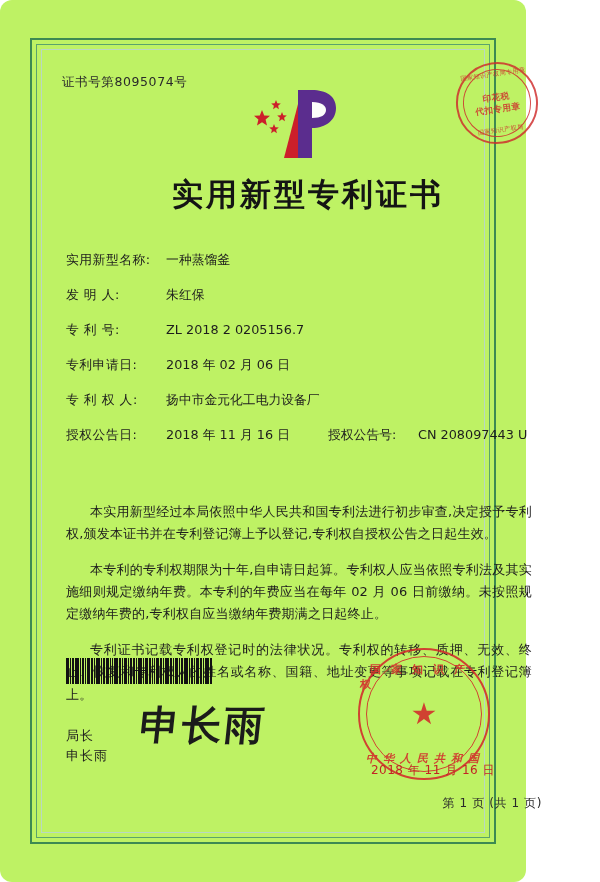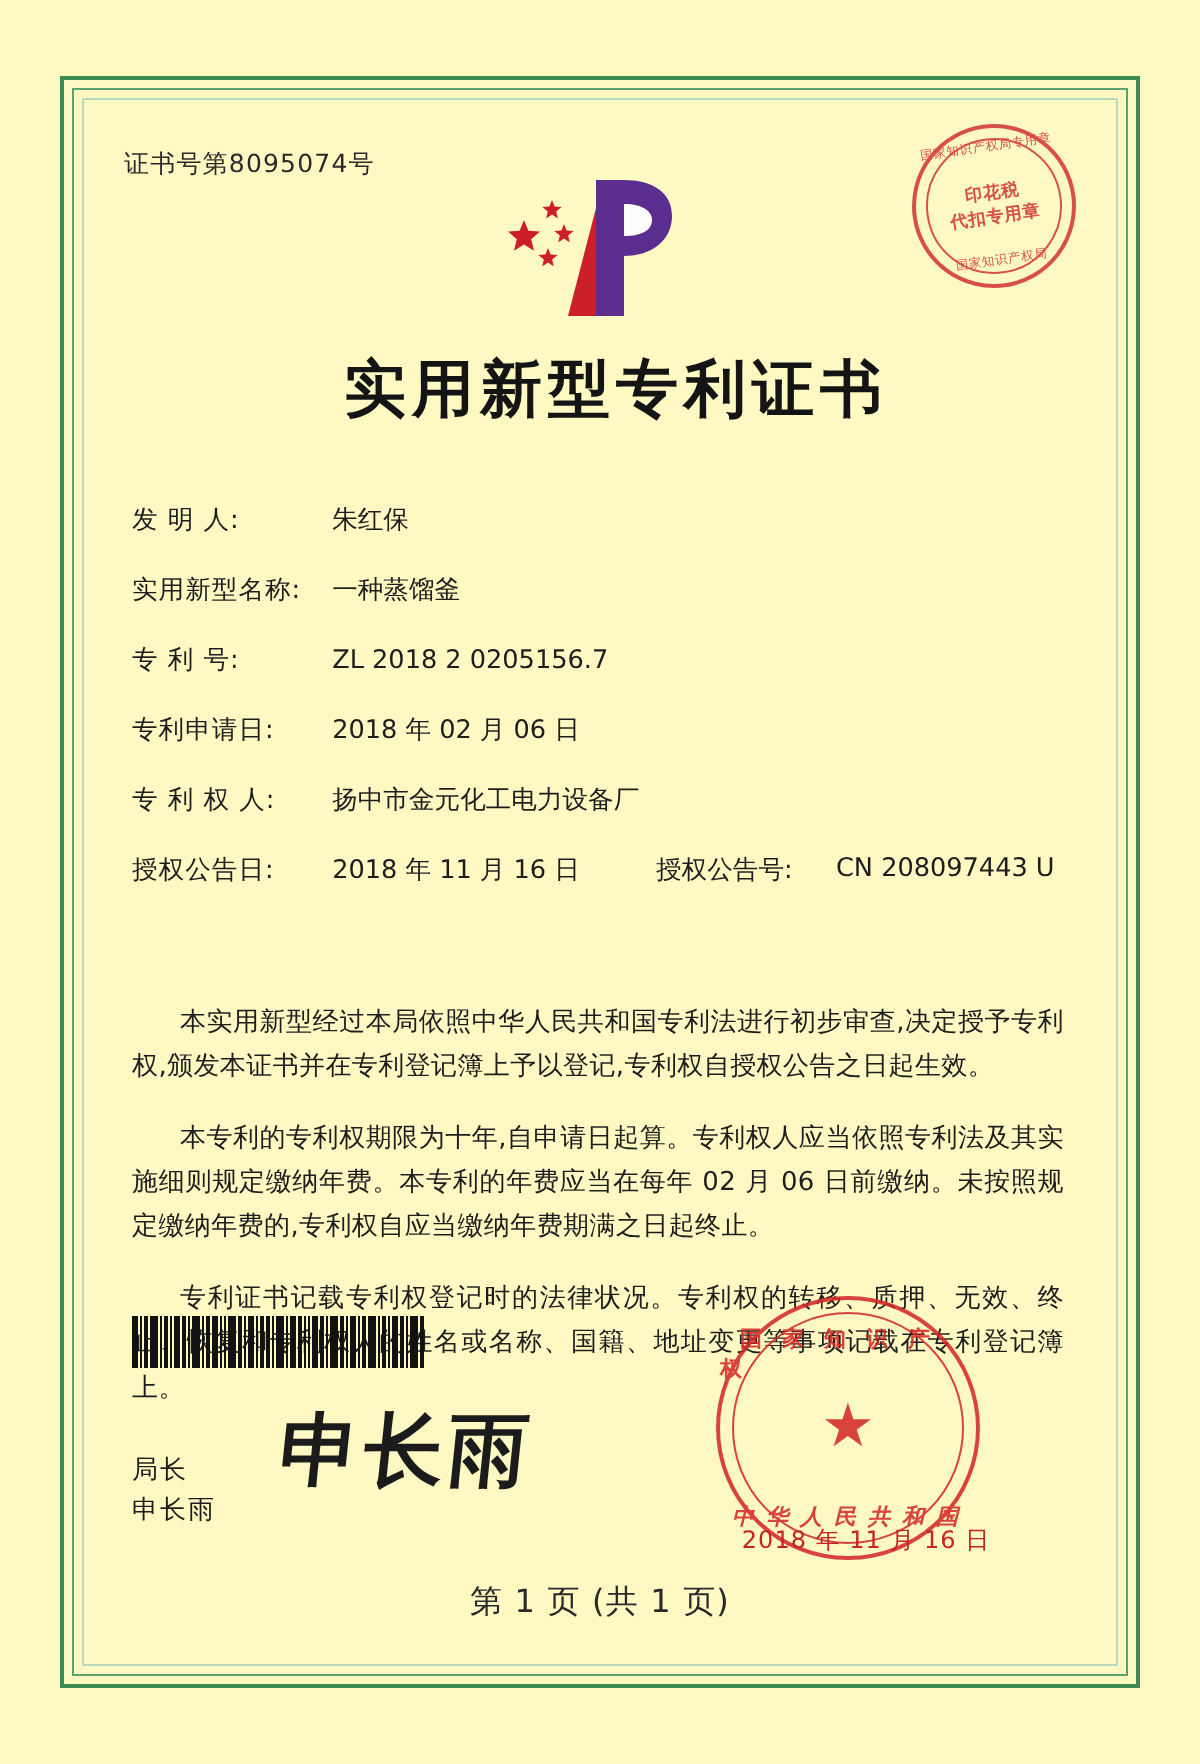--- a/index.html
+++ b/index.html
@@ -9,23 +9,24 @@
   }
   body {
     width: 600px;
     height: 882px;
     font-family: "DejaVu Sans", sans-serif;
     color: #222;
     overflow: hidden;
   }
   #page {
     position: relative;
-    width: 600px;
+    width: 526px;
     height: 882px;
-    background: #fef9c3;
+    background: #bef264;
+    border-radius: 12px;
   }
   
   .frame-outer {
     position: absolute;
     left: 30px;
     top: 38px;
     right: 30px;
     bottom: 38px;
     border: 2px solid #3d8a52;
     box-sizing: border-box;
@@ -288,22 +289,22 @@
     text-align: center;
     font-size: 12px;
     color: #c32424;
     letter-spacing: 0.5px;
   }
 
   .page-foot {
     position: absolute;
     left: 0; right: 0;
     bottom: 8px;
-    text-align: center;
-    font-size: 16px;
+    text-align: right;
+    font-size: 12px;
     color: #2a2a2a;
     letter-spacing: 0.6px;
   }
 </style>
 </head>
 <body>
 
 <div id="page">
 
   <div class="frame-outer"></div>
@@ -337,26 +338,26 @@
           <polygon points="42,28 43.3,31.2 46.8,31.5 44.1,33.8 44.9,37.2 42,35.3 39.1,37.2 39.9,33.8 37.2,31.5 40.7,31.2"></polygon>
           <polygon points="34,40 35.3,43.2 38.8,43.5 36.1,45.8 36.9,49.2 34,47.3 31.1,49.2 31.9,45.8 29.2,43.5 32.7,43.2"></polygon>
         </g>
       </svg>
     </div>
 
     <div class="doc-title">实用新型专利证书</div>
 
     <div class="fields">
       <div class="field-row">
+        <span class="field-label">实用新型名称:</span>
+        <span class="field-value">一种蒸馏釜</span>
+      </div>
+      <div class="field-row">
         <span class="field-label">发 明 人:</span>
         <span class="field-value">朱红保</span>
-      </div>
-      <div class="field-row">
-        <span class="field-label">实用新型名称:</span>
-        <span class="field-value">一种蒸馏釜</span>
       </div>
       <div class="field-row">
         <span class="field-label">专 利 号:</span>
         <span class="field-value">ZL 2018 2 0205156.7</span>
       </div>
       <div class="field-row">
         <span class="field-label">专利申请日:</span>
         <span class="field-value">2018 年 02 月 06 日</span>
       </div>
       <div class="field-row">

